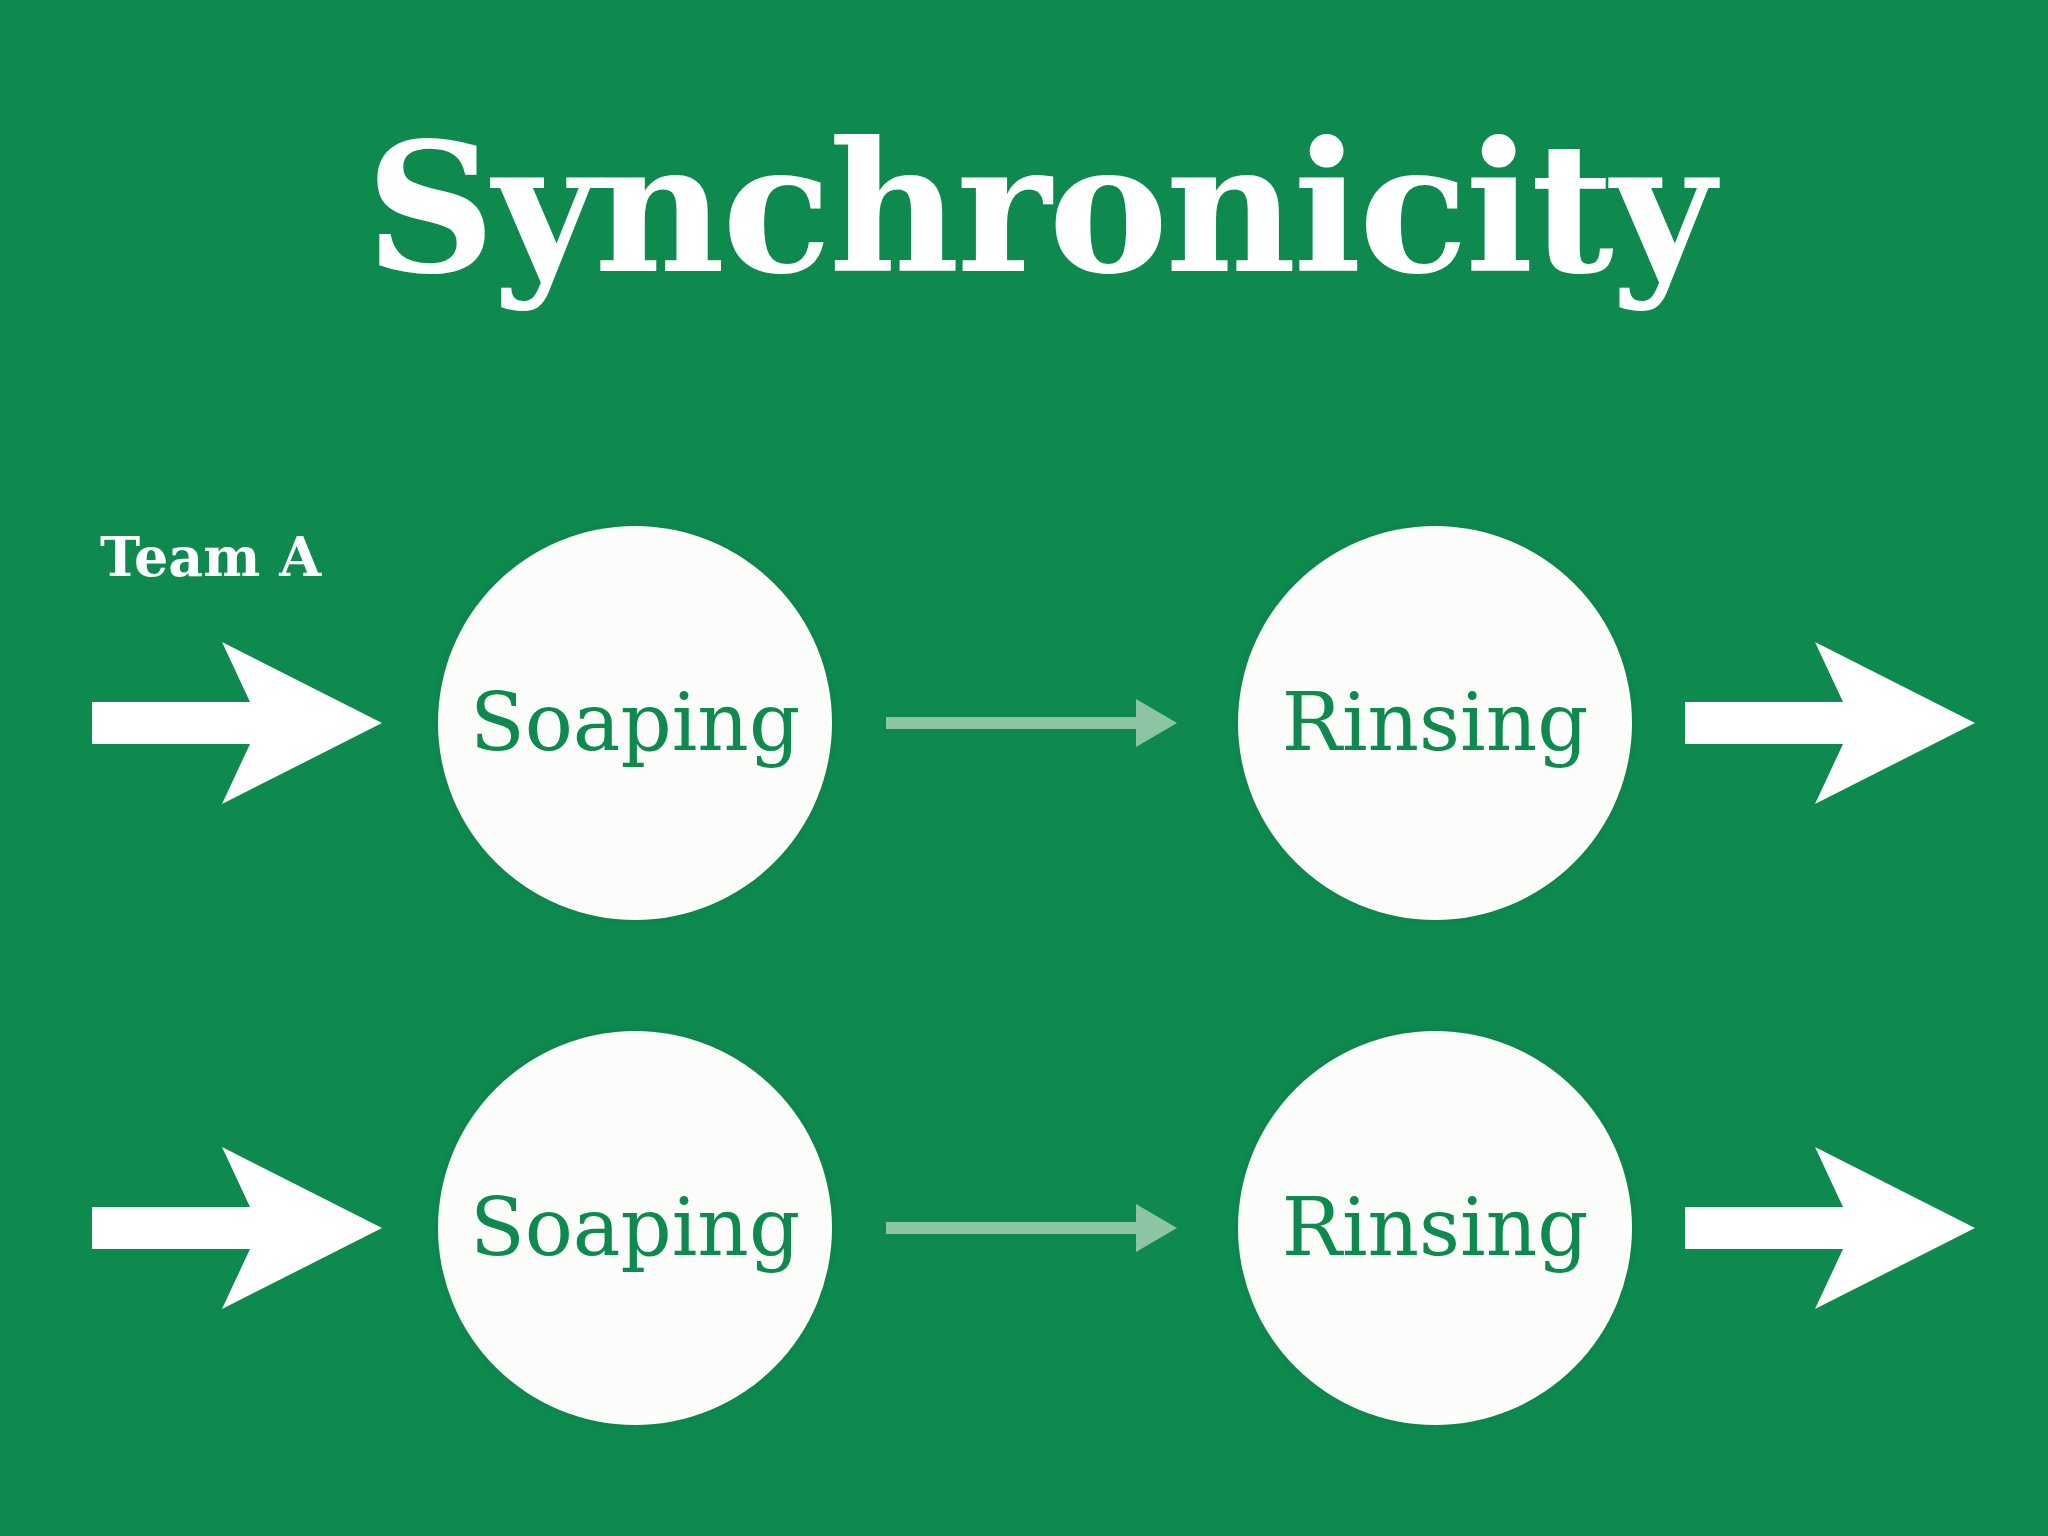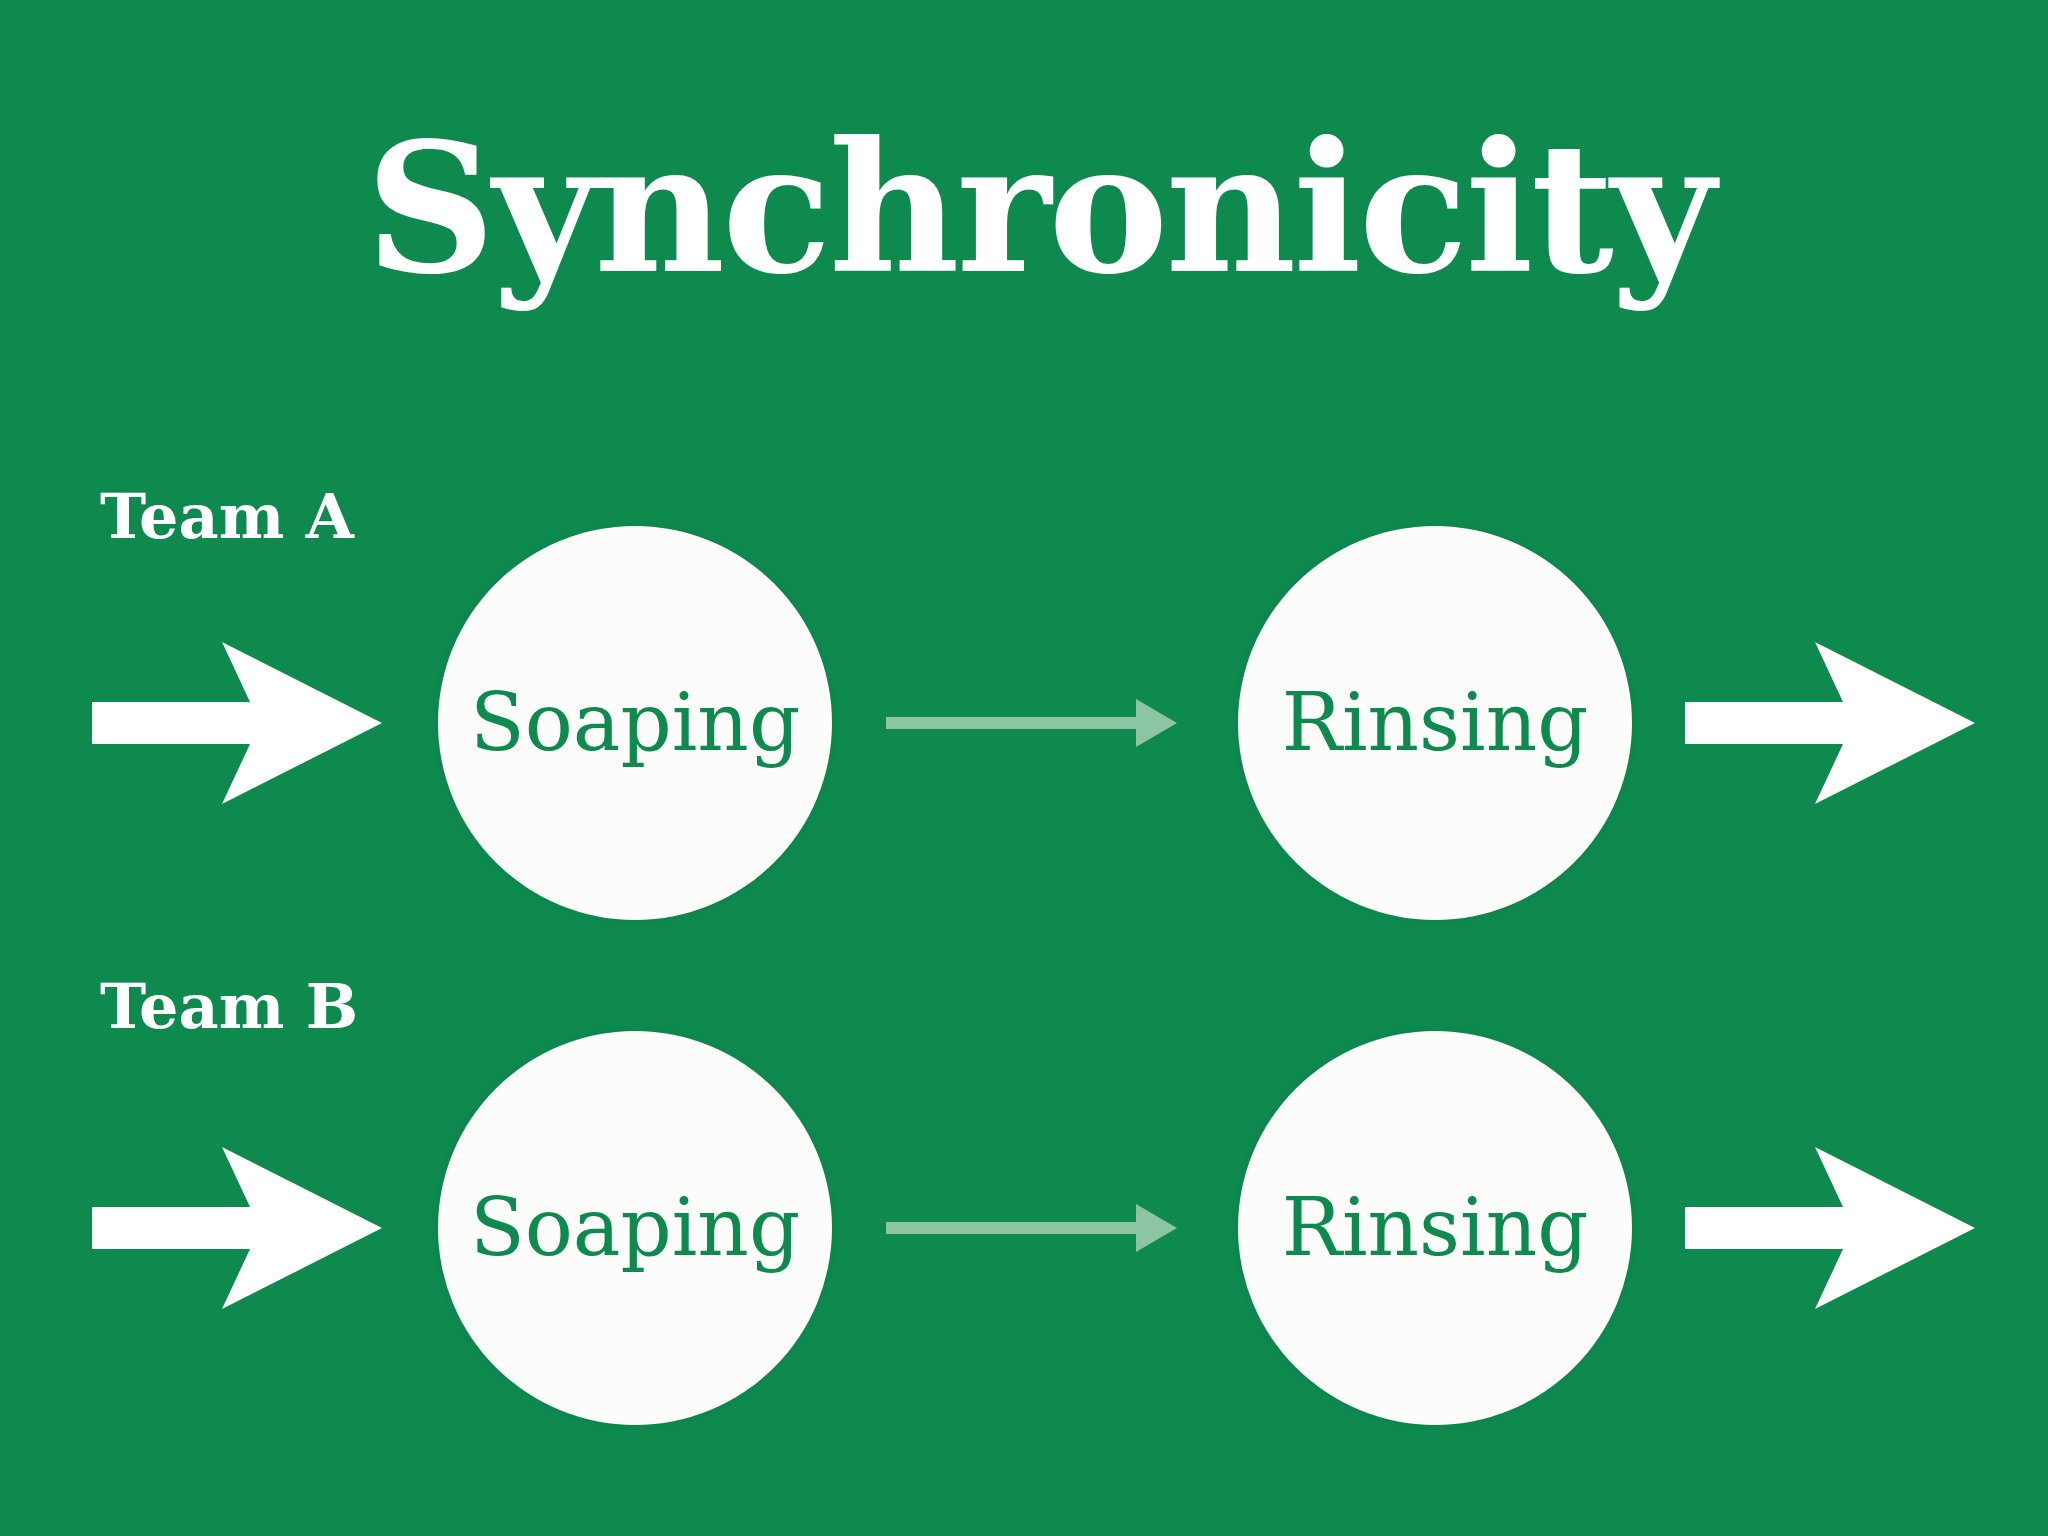--- a/index.html
+++ b/index.html
@@ -29,23 +29,24 @@
     font-weight:bold;
     font-size:180px;
     line-height:1;
     letter-spacing:-3px;
     color:var(--color-label-text);
   }
   .team-label{
     position:absolute;
     left:100px;
     font-weight:bold;
-    font-size:62px;
+    font-size:54px;
     line-height:1;
     color:var(--color-label-text);
+    margin-top:44px;
   }
   .team-label.row-a{top:486px;}
   .team-label.row-b{top:976px;}
   .step-circle{
     position:absolute;
     width:394px;height:394px;
     border-radius:50%;
     background:var(--color-circle-fill);
     display:flex;
     align-items:center;
@@ -101,21 +102,20 @@
   </svg>
 
   <div class="step-circle pos-rinsing-a">
     <span class="step-label">Rinsing</span>
   </div>
 
   <svg class="big-arrow pos-big-a-right" viewBox="0 0 292 166" aria-hidden="true">
     <polygon points="1,62 159,62 131,2 291,83 131,164 159,104 1,104"></polygon>
   </svg>
 
-  <div class="team-label row-b">Team B</div>
 
   <svg class="big-arrow pos-big-b-left" viewBox="0 0 292 166" aria-hidden="true">
     <polygon points="1,62 159,62 131,2 291,83 131,164 159,104 1,104"></polygon>
   </svg>
 
   <div class="step-circle pos-soaping-b">
     <span class="step-label">Soaping</span>
   </div>
 
   <svg class="thin-arrow pos-thin-b" viewBox="0 0 292 50" aria-hidden="true">

